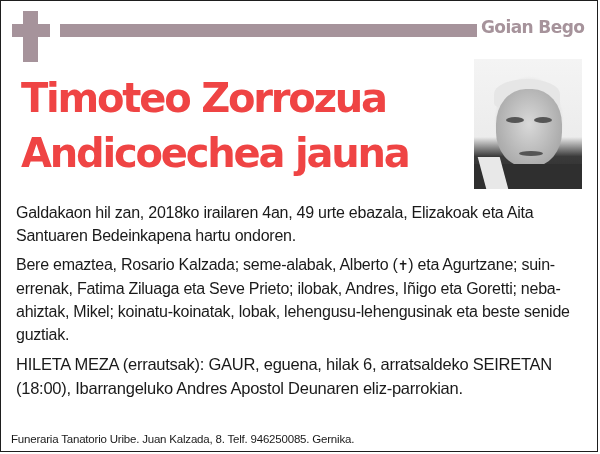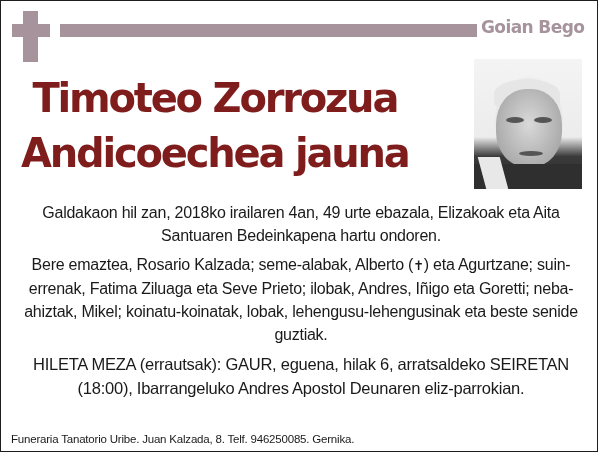--- a/index.html
+++ b/index.html
@@ -1,31 +1,31 @@
 <!DOCTYPE html>
 <html><head>
 <meta charset="utf-8">
 <style>
   html, body { margin: 0; padding: 0; background: #ffffff; }
   body { width: 600px; height: 454px; position: relative; overflow: hidden; }
   .frame {
     position: absolute; left: 0; top: 0; width: 596px; height: 450px;
-    border: 1.5px solid #1e1e1e; border-left-width: 1.5px; background: #fff; text-align: center;
+    border: 1.5px solid #1e1e1e; border-left-width: 1.5px; background: #fff;
   }
   .cross-v { position: absolute; left: 22px; top: 10px; width: 15px; height: 51px; background: var(--accent); }
   .cross-h { position: absolute; left: 11px; top: 23px; width: 38px; height: 13px; background: var(--accent); }
   .bar { position: absolute; left: 59px; top: 23px; width: 417px; height: 13px; background: var(--accent); }
   .goian {
     position: absolute; left: 480px; top: 16px; font-family: "DejaVu Sans", sans-serif;
     font-weight: bold; font-size: 17px; color: var(--accent); letter-spacing: -0.6px;
   }
   .title {
     position: absolute; left: 20px; top: 70px; margin: 0;
     font-family: "DejaVu Sans", sans-serif; font-weight: bold; font-size: 40px;
-    line-height: 55px; color: #7f1d1d; letter-spacing: -2.2px;
+    line-height: 55px; color: #ef4444; letter-spacing: -2.2px;
   }
   .photo {
     position: absolute; left: 473px; top: 58px; width: 108px; height: 130px;
     background:
       radial-gradient(ellipse 35px 45px at 55px 62px, #cfcfcf 0%, #b8b8b8 40%, rgba(255,255,255,0) 100%),
       linear-gradient(to bottom, #f4f4f4 0%, #ececec 60%, #3a3a3a 75%, #2a2a2a 100%);
     overflow: hidden;
   }
   .photo .hair { position: absolute; left: 20px; top: 20px; width: 66px; height: 30px; border-radius: 50% 50% 20% 20%; background: #e6e6e6; }
   .photo .face { position: absolute; left: 22px; top: 30px; width: 66px; height: 78px; border-radius: 45%; background: radial-gradient(ellipse at 50% 45%, #d9d9d9, #9a9a9a); }

